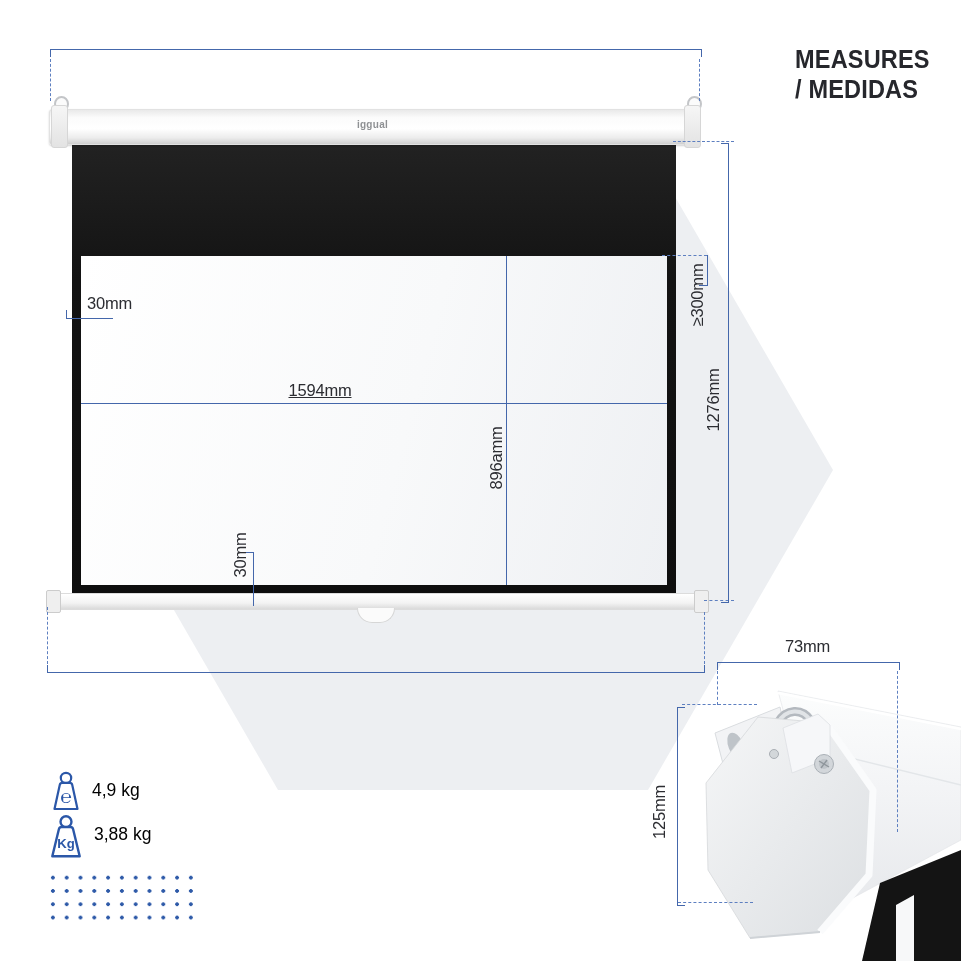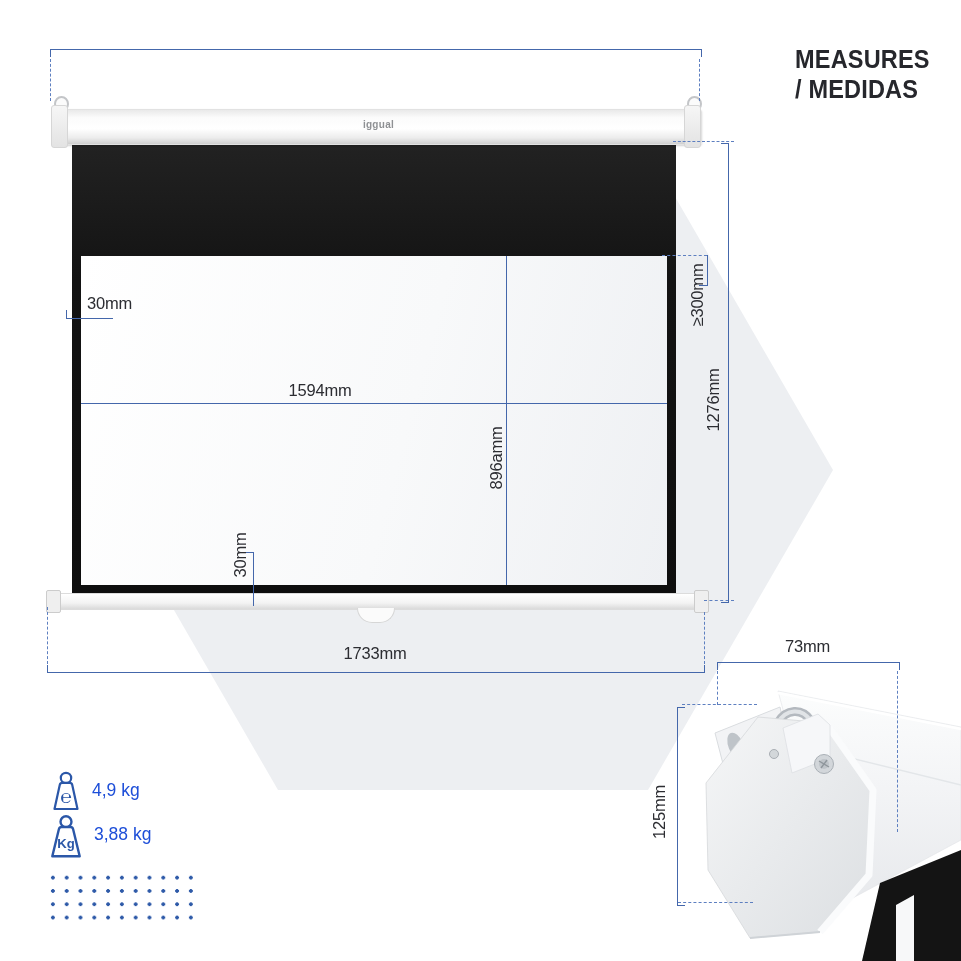--- a/index.html
+++ b/index.html
@@ -30,21 +30,21 @@
   .viewing{background:linear-gradient(105deg,#ffffff 0%,#f8f9fa 55%,#eef0f3 100%);}
   .bar-bot{background:linear-gradient(180deg,#ffffff 0%,#f3f3f3 60%,#dadada 100%);
            border:1px solid #dcdcdc;border-radius:2px;}
   .bcap{background:#efefef;border:1px solid #cccccc;border-radius:2px;}
   .handle{background:#fbfbfb;border:1px solid #d6d6d6;border-top:none;border-radius:0 0 16px 16px;}
   .logo{width:100%;text-align:center;font-size:10px;font-weight:700;color:#8f9194;letter-spacing:0.3px;line-height:30px;}
   
   .title{font-size:25px;font-weight:700;line-height:30px;color:#26272c;letter-spacing:0.2px;
          transform:scaleX(0.94);transform-origin:left top;}
   
-  .wlabel{position:absolute;font-size:17.5px;color:#1d4ed8;}
+  .wlabel{position:absolute;font-size:17.5px;color:#000000;}
   .dots{background-image:radial-gradient(circle,#2e5aa8 1.7px,transparent 2.1px);
         background-size:13.8px 13.3px;background-position:0 0;}
   svg text{font-family:"Liberation Sans",sans-serif;}
 </style>
 </head>
 <body>
 
 <div id="canvas">
 
   <svg class="abs" style="left:0;top:0;" width="961" height="961">
@@ -98,60 +98,59 @@
       <circle cx="184" cy="109" r="5" fill="#bfc4c9"></circle>
       <line x1="179" y1="106" x2="189" y2="112" stroke="#8f969c" stroke-width="1.4"></line>
       <line x1="181" y1="113" x2="187" y2="105" stroke="#8f969c" stroke-width="1.4"></line>
     </g>
   </svg>
 
   <div class="abs fabric" style="left:72px;top:143px;width:604px;height:454px;">
     <div class="abs viewing" style="left:9px;top:113px;width:586px;height:329px;"></div>
   </div>
 
-  <div class="abs bar-top" style="left:55px;top:109px;width:645px;height:34px;">
+  <div class="abs bar-top" style="left:49px;top:109px;width:645px;height:34px;">
     <div class="logo">iggual</div>
   </div>
   <div class="abs ring" style="left:54px;top:96px;width:11px;height:12px;"></div>
   <div class="abs ring" style="left:687px;top:96px;width:11px;height:12px;"></div>
   <div class="abs cap" style="left:51px;top:105px;width:15px;height:41px;"></div>
   <div class="abs cap" style="left:684px;top:105px;width:15px;height:41px;"></div>
 
   <div class="abs bar-bot" style="left:50px;top:593px;width:653px;height:15px;"></div>
   <div class="abs bcap" style="left:46px;top:590px;width:13px;height:21px;"></div>
   <div class="abs bcap" style="left:694px;top:590px;width:13px;height:21px;"></div>
   <div class="abs handle" style="left:357px;top:608px;width:36px;height:14px;"></div>
 
   <div class="abs br-top" style="left:50px;top:49px;width:650px;height:7px;"></div>
   <div class="abs dash-v" style="left:50px;top:59px;height:42px;"></div>
   <div class="abs dash-v" style="left:699px;top:59px;height:42px;"></div>
 
   <div class="abs solid-h" style="left:81px;top:403px;width:586px;"></div>
-  <div class="lbl c" style="left:81px;top:381px;width:478px;">1594mm</div>
+  <div class="lbl c" style="left:81px;top:381px;width:478px;text-decoration:underline;">1594mm</div>
 
   <div class="abs solid-v" style="left:506px;top:256px;height:329px;"></div>
   <div class="lbl v" style="left:461px;top:450px;width:70px;height:16px;">896amm</div>
 
   <div class="abs hook-30l" style="left:66px;top:310px;width:46px;height:8px;"></div>
   <div class="lbl" style="left:87px;top:294px;">30mm</div>
 
   <div class="abs hook-30b" style="left:246px;top:552px;width:7px;height:53px;"></div>
   <div class="lbl v" style="left:218px;top:547px;width:44px;height:16px;">30mm</div>
 
   <div class="abs dash-h" style="left:662px;top:255px;width:45px;"></div>
   <div class="abs corner-300" style="left:699px;top:255px;width:8px;height:30px;"></div>
   <div class="lbl v" style="left:662px;top:287px;width:70px;height:16px;">≥300mm</div>
 
   <div class="abs dash-h" style="left:673px;top:141px;width:61px;"></div>
   <div class="abs dash-h" style="left:704px;top:600px;width:30px;"></div>
   <div class="abs br-right" style="left:721px;top:143px;width:7px;height:458px;"></div>
   <div class="lbl v" style="left:682px;top:392px;width:62px;height:16px;">1276mm</div>
 
   <div class="abs br-bot" style="left:47px;top:665px;width:656px;height:7px;"></div>
-  <div class="lbl c" style="left:47px;top:644px;width:656px;">1733mm</div>
   <div class="abs dash-v" style="left:47px;top:607px;height:57px;"></div>
   <div class="abs dash-v" style="left:704px;top:612px;height:52px;"></div>
 
   <div class="abs br-top" style="left:717px;top:662px;width:181px;height:7px;"></div>
   <div class="lbl c" style="left:717px;top:637px;width:181px;">73mm</div>
   <div class="abs dash-v" style="left:717px;top:671px;height:34px;"></div>
   <div class="abs dash-v" style="left:897px;top:671px;height:161px;"></div>
 
   <div class="abs br-left" style="left:677px;top:707px;width:7px;height:197px;"></div>
   <div class="lbl v" style="left:630px;top:804px;width:58px;height:16px;">125mm</div>

